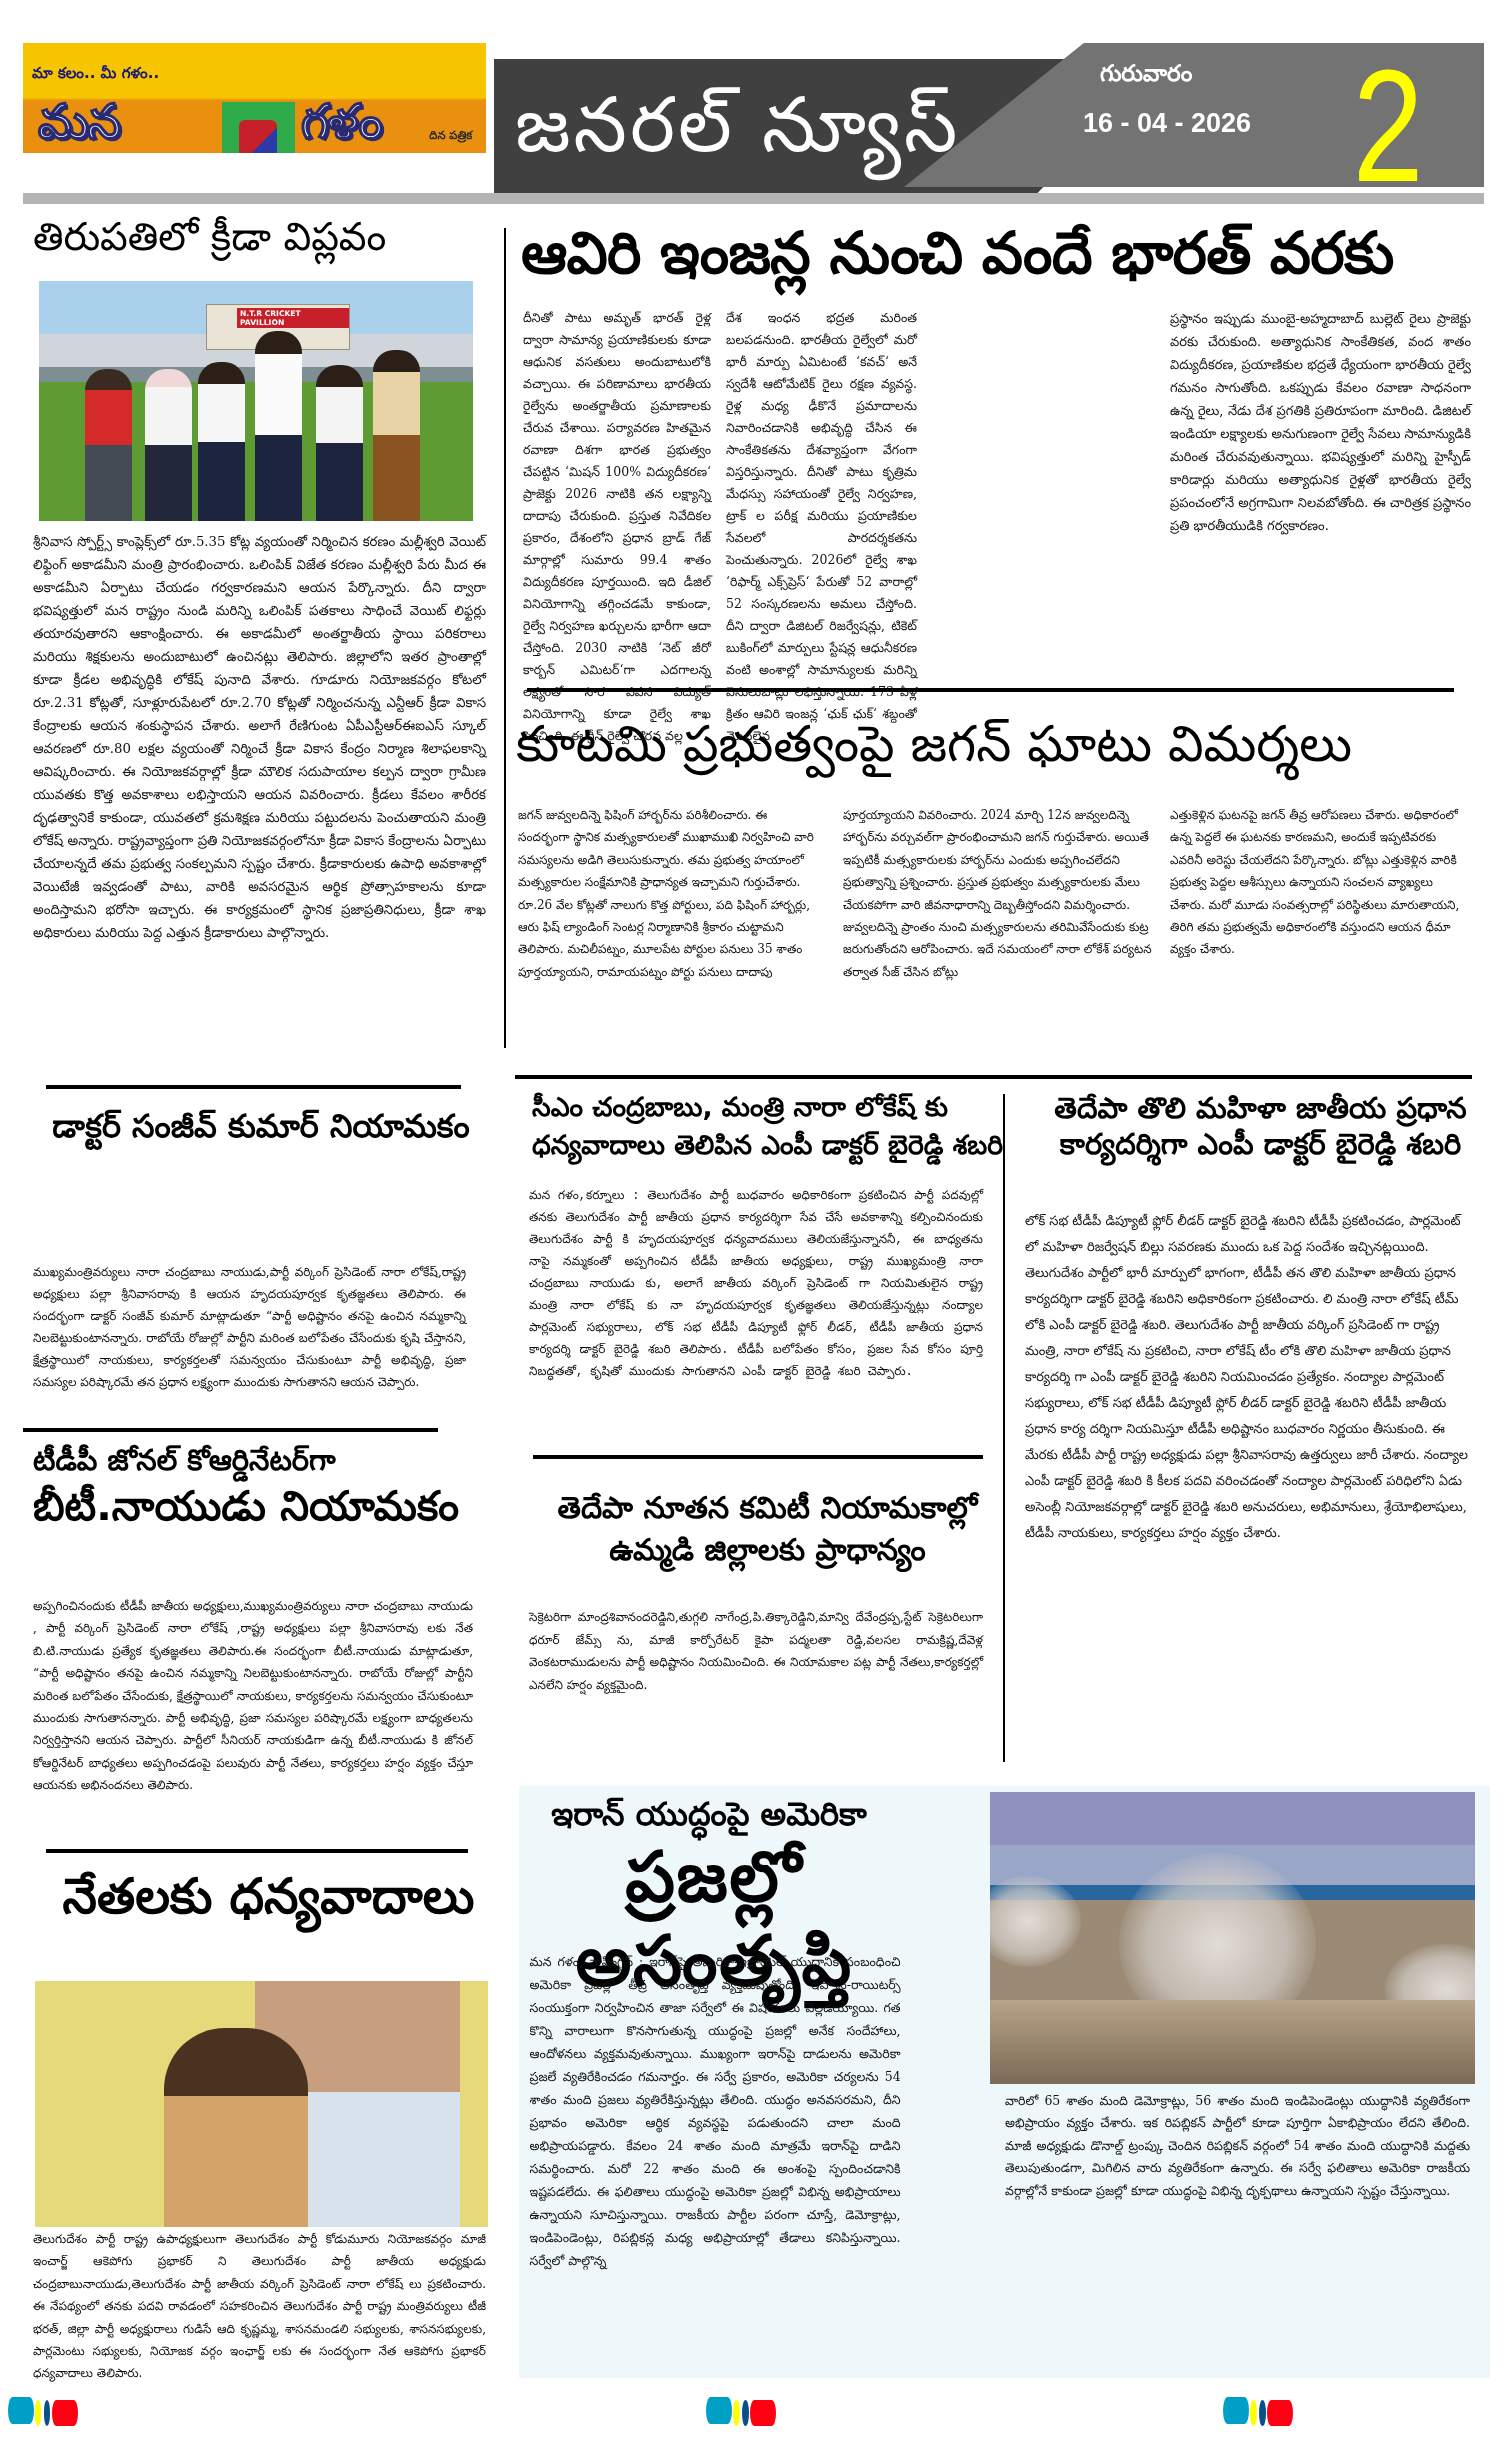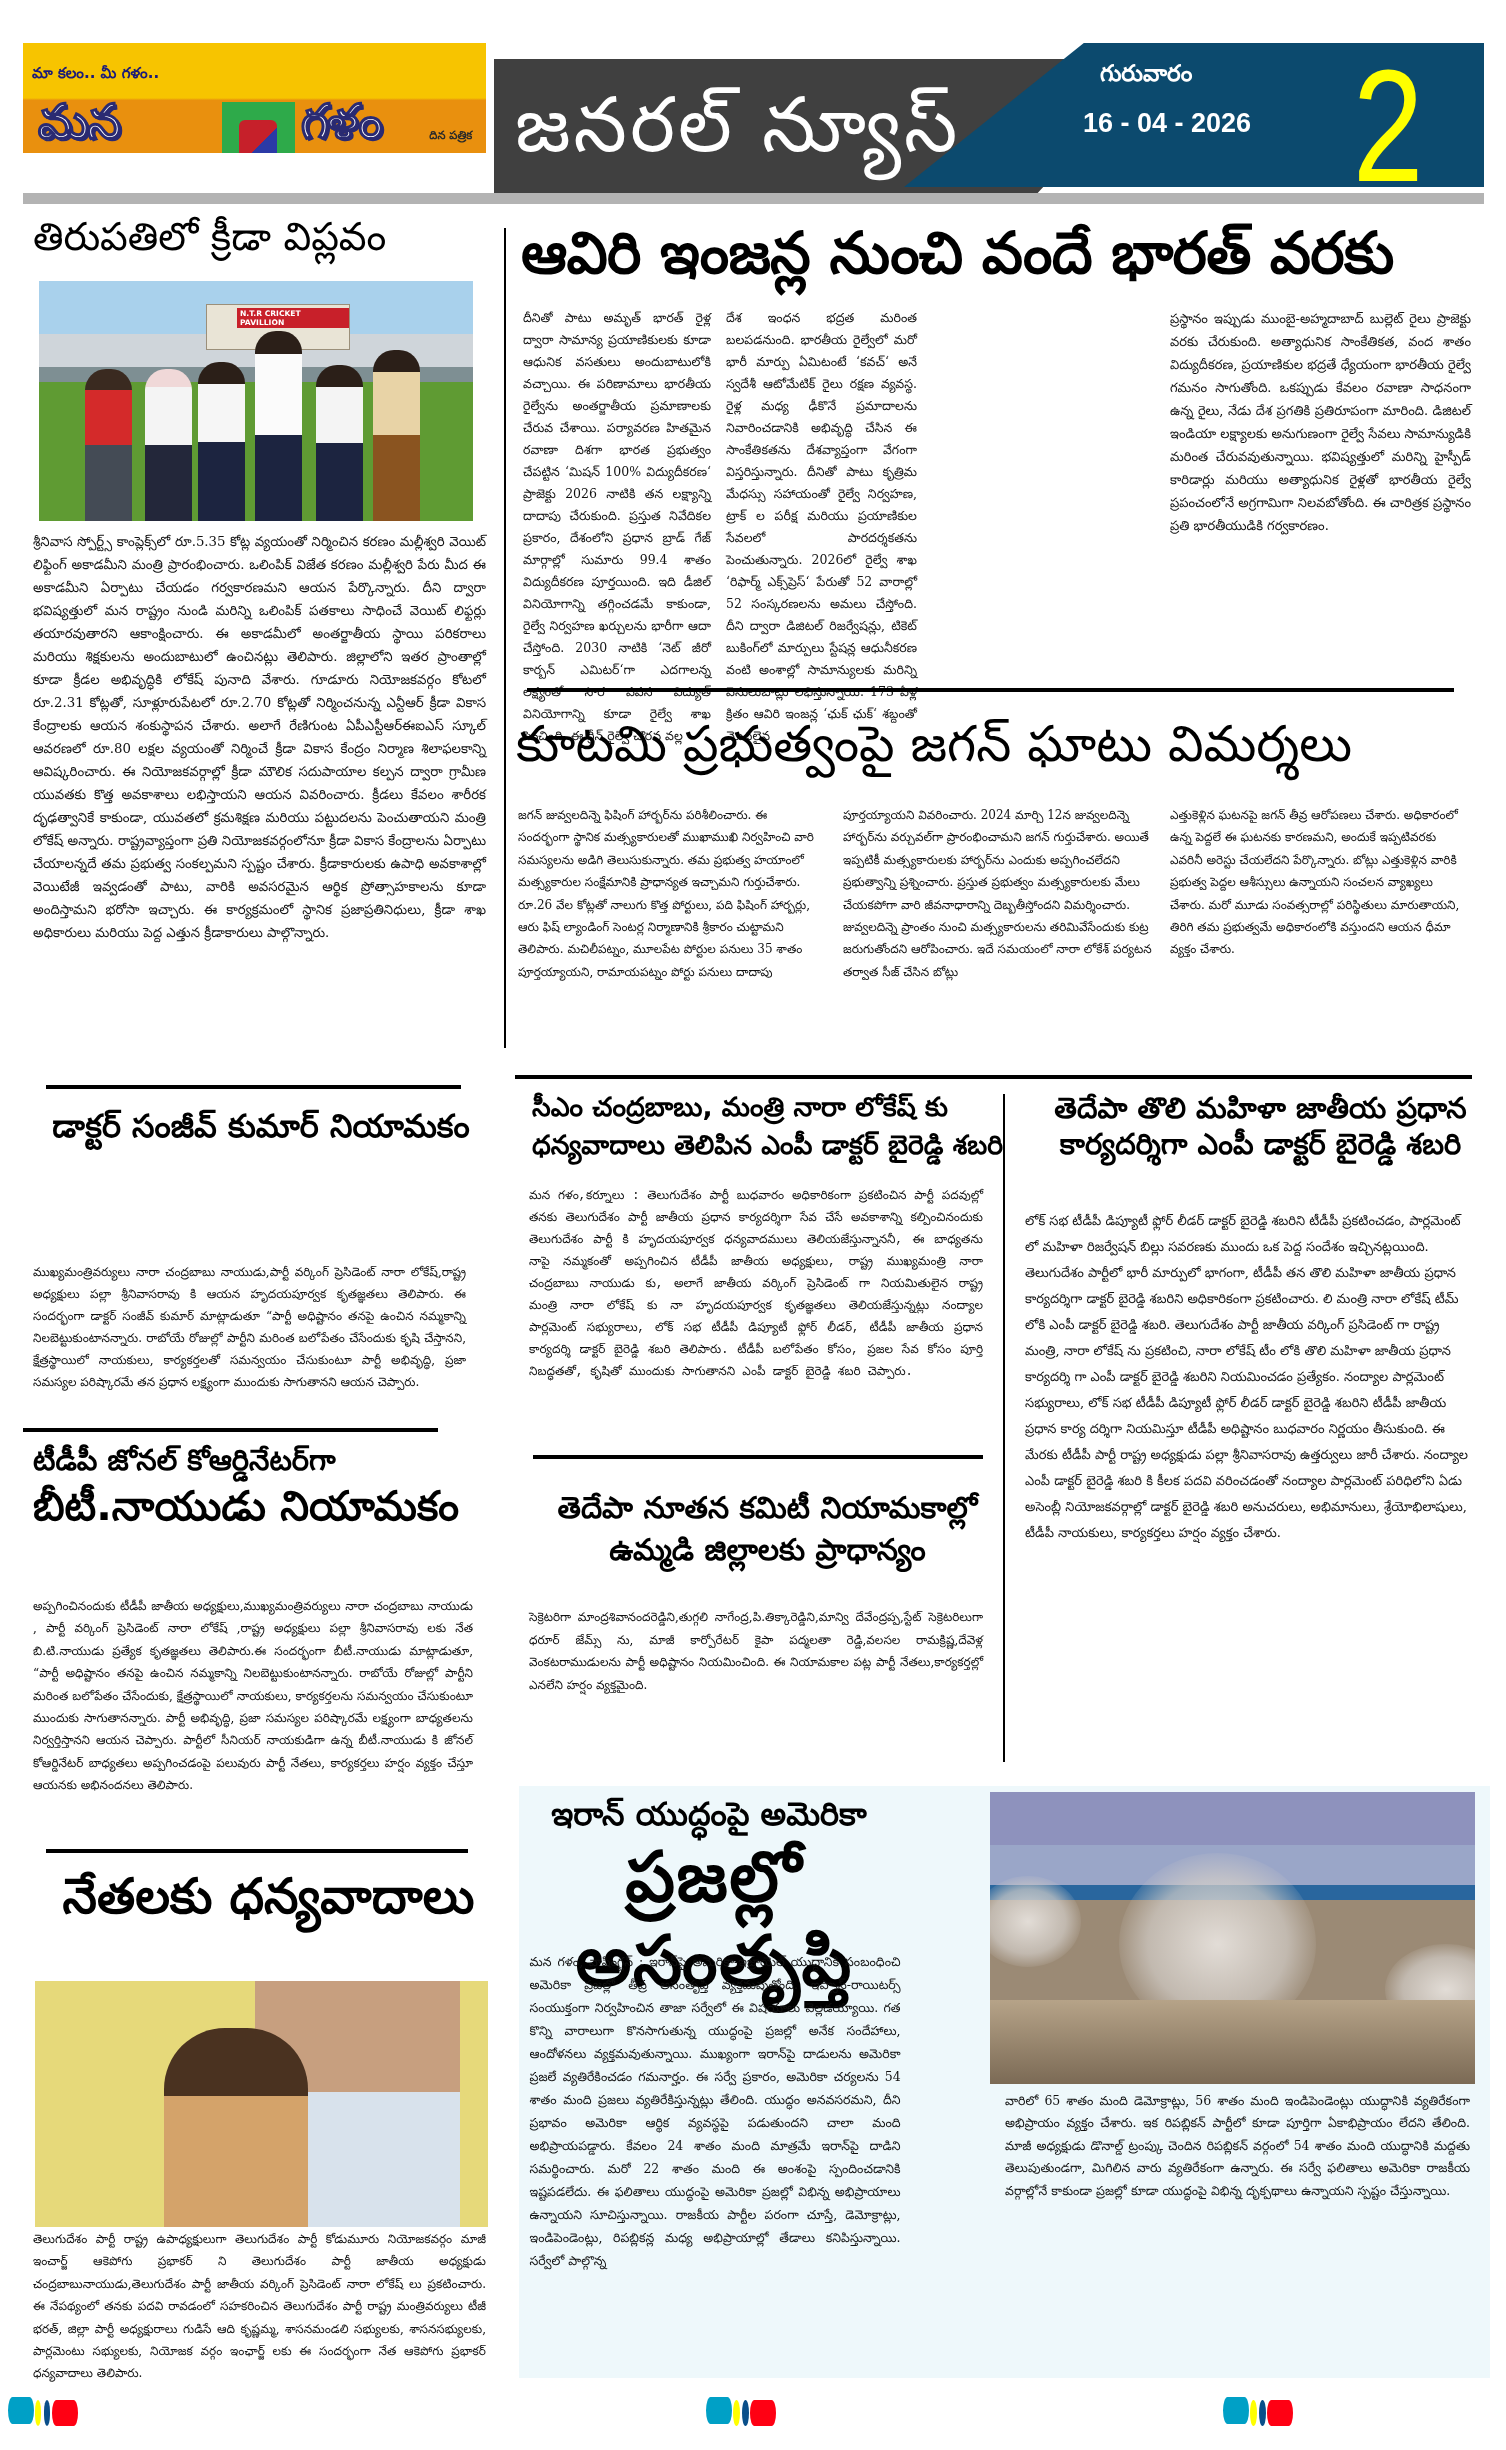--- a/index.html
+++ b/index.html
@@ -11,21 +11,21 @@
   #logo { left: 0; top: 0; width: 463px; height: 110px; background: linear-gradient(#f7c400 0%, #f7c400 50%, #e9900e 52%, #e9900e 100%); overflow: hidden; }
   #logo .tagline { position: absolute; left: 9px; top: 21px; font-size: 15px; font-weight: bold; color: #1a1a7a; }
   #logo .emblem { position: absolute; left: 199px; top: 59px; width: 73px; height: 81px; background: #2eaa4a; }
   #logo .emblem .fist { position: absolute; left: 16.7px; top: 18px; width: 38px; height: 53px; background: linear-gradient(135deg, #c6202a 0 50%, #2b3aa6 50% 100%); border-radius: 6px 6px 3px 3px; }
   #logo .name-left, #logo .name-right { position: absolute; top: 50px; font-size: 48px; font-weight: bold; color: #fff; -webkit-text-stroke: 1.5px #2a2a72; text-shadow: 2.3px 2.3px 0 #2a2a72; letter-spacing: -1.5px; }
   #logo .name-left { left: 15px; }
   #logo .name-right { left: 278px; }
   #logo .sub { position: absolute; right: 13.7px; bottom: 7.6px; font-size: 11.4px; font-weight: bold; color: #2a2a2a; }
   #section-band { left: 471px; top: 16px; width: 668px; height: 144px; background: #404040; clip-path: polygon(0 0, 100% 0, 80% 100%, 0 100%); }
   #section-band .label { position: absolute; left: 21px; top: 21px; font-size: 76px; color: #fff; letter-spacing: 3px; }
-  #date-band { left: 881px; top: 0; width: 580px; height: 144px; background: #0c4a6e; clip-path: polygon(31% 0, 100% 0, 100% 100%, 0 100%); }
+  #date-band { left: 881px; top: 0; width: 580px; height: 144px; background: #737373; clip-path: polygon(31% 0, 100% 0, 100% 100%, 0 100%); }
   #date-band .day { position: absolute; left: 196px; top: 16.7px; font-size: 23px; font-weight: bold; color: #fff; }
   #date-band .date { position: absolute; left: 179px; top: 65px; font-size: 27px; font-weight: bold; color: #fff; font-family: "Liberation Sans", sans-serif; }
   #date-band .page { position: absolute; left: 440px; top: -7.6px; font-size: 159px; color: #ffff00; font-family: "Liberation Sans", sans-serif; transform: scaleX(0.8); }
   #mast-rule { left: 23px; top: 193px; width: 1461px; height: 10.6px; background: #b3b3b3; }
 
   
   .hl { font-weight: bold; color: #000; line-height: 1.2; }
   .body { font-size: 13.3px; line-height: 23px; text-align: justify; color: #111; font-family: "DejaVu Serif", serif; }
   .rule { background: #000; height: 3.8px; }
   .vrule { background: #000; width: 2.3px; }

